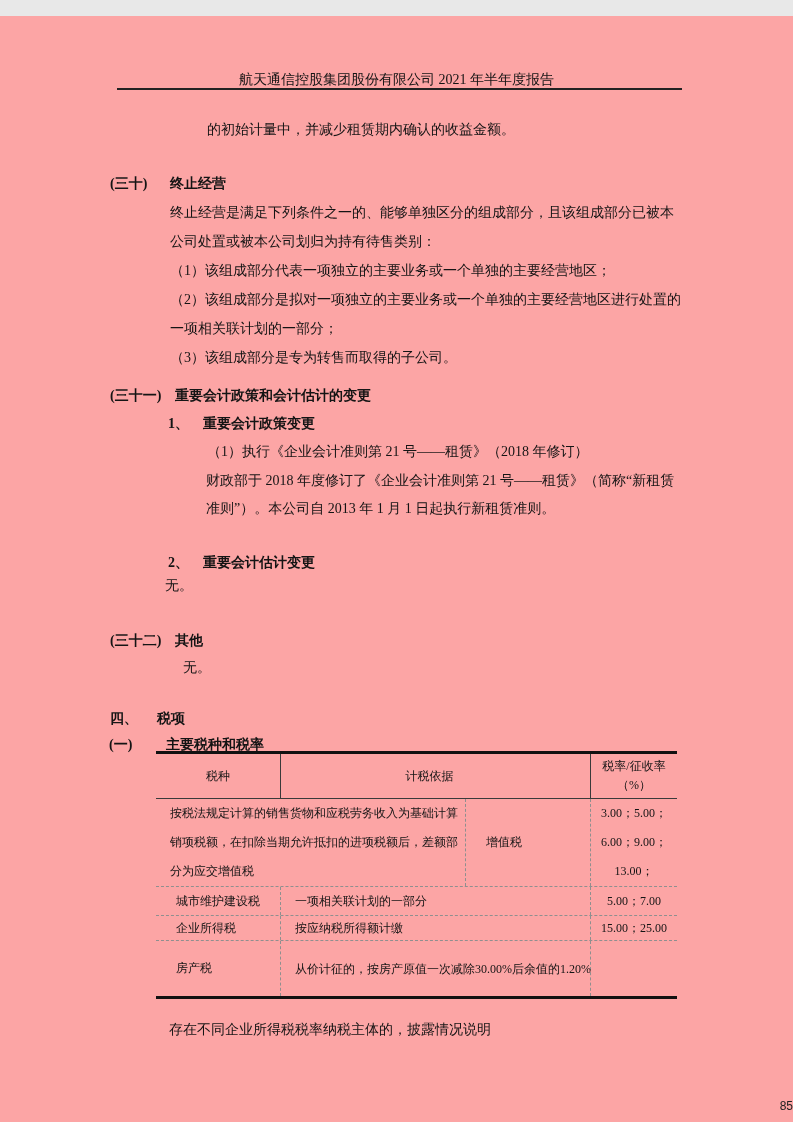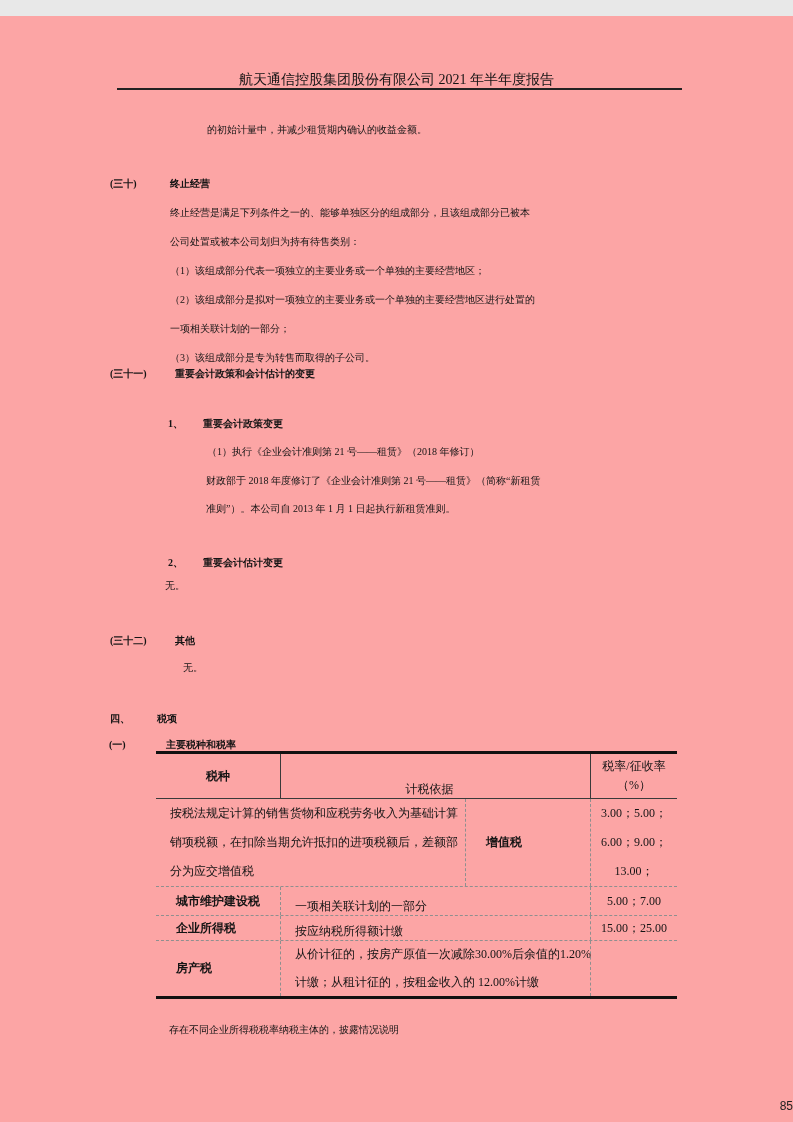--- a/index.html
+++ b/index.html
@@ -1,38 +1,38 @@
 <!DOCTYPE html>
 <html><head>
 <meta charset="utf-8">
 <style>
   html,body{margin:0;padding:0;background:#e8e8e8;}
   .page{
     position:relative;width:793px;height:1122px;margin:16px auto;background:#fca5a5;
     font-family:"Liberation Serif","DejaVu Serif",serif;color:#141414;overflow:hidden;
   }
-  .t{position:absolute;font-size:10px;line-height:20px;white-space:nowrap;}
+  .t{position:absolute;font-size:14px;line-height:20px;white-space:nowrap;}
   .b{font-weight:bold;}
   .hdr{left:0;top:54px;width:100%;text-align:center;font-size:14px;}
   .hrule{position:absolute;left:117px;top:72px;width:565px;height:2px;background:#222;}
   .lbl{display:inline-block;}
   .w60{width:60px;}.w65{width:65px;}.w47{width:47px;}.w57{width:57px;}.w35{width:35px;}
   
   .tbl{
     position:absolute;left:156px;top:735px;width:521px;
     border-top:3px solid #111;border-bottom:3px solid #111;
     font-size:12px;box-sizing:border-box;
   }
   .trow{display:flex;border-bottom:1px dashed #8f8f8f;}
   .trow:last-child{border-bottom:none;}
   .thead{height:44px;border-bottom:1px solid #3a3a3a;}
   .r1{height:87px;}.r2{height:28px;}.r3{height:24px;}.r4{height:55px;}
   .tc{box-sizing:border-box;display:flex;flex-direction:column;justify-content:center;}
-  .c1{width:125px;padding-left:20px;border-right:1px dashed #8f8f8f;font-weight:bold;}
-  .c2{width:310px;padding-left:14px;padding-right:12px;border-right:1px dashed #8f8f8f;justify-content:flex-end;}
+  .c1{width:125px;padding-left:20px;border-right:1px dashed #8f8f8f;}
+  .c2{width:310px;padding-left:14px;padding-right:12px;border-right:1px dashed #8f8f8f;}
   .c3{width:86px;align-items:center;text-align:center;}
   .thead .c1,.thead .c2{border-right:1px solid #3a3a3a;padding-left:0;align-items:center;}
   .thead .c3{line-height:19px;}
   .cl{line-height:29px;height:29px;white-space:nowrap;}
   .r4 .cl{line-height:28px;height:28px;}
   .pgnum{position:absolute;left:0;top:1083px;width:100%;text-align:right;
          font-family:"Liberation Sans","DejaVu Sans",sans-serif;font-size:12px;color:#222;}
 </style>
 </head>
 <body>
@@ -45,21 +45,21 @@
   <div class="t" style="left:207px;top:104px">的初始计量中，并减少租赁期内确认的收益金额。</div>
 
   <div class="t b" style="left:110px;top:158px"><span class="lbl w60">(三十)</span><span>终止经营</span></div>
   <div class="t" style="left:170px;top:187px">终止经营是满足下列条件之一的、能够单独区分的组成部分，且该组成部分已被本</div>
   <div class="t" style="left:170px;top:216px">公司处置或被本公司划归为持有待售类别：</div>
   <div class="t" style="left:170px;top:245px">（1）该组成部分代表一项独立的主要业务或一个单独的主要经营地区；</div>
   <div class="t" style="left:170px;top:274px">（2）该组成部分是拟对一项独立的主要业务或一个单独的主要经营地区进行处置的</div>
   <div class="t" style="left:170px;top:303px">一项相关联计划的一部分；</div>
   <div class="t" style="left:170px;top:332px">（3）该组成部分是专为转售而取得的子公司。</div>
 
-  <div class="t b" style="left:110px;top:348px"><span class="lbl w65">(三十一)</span><span>重要会计政策和会计估计的变更</span></div>
+  <div class="t b" style="left:110px;top:370px"><span class="lbl w65">(三十一)</span><span>重要会计政策和会计估计的变更</span></div>
   <div class="t b" style="left:168px;top:398px"><span class="lbl w35">1、</span><span>重要会计政策变更</span></div>
   <div class="t" style="left:207px;top:426px">（1）执行《企业会计准则第 21 号——租赁》（2018 年修订）</div>
   <div class="t" style="left:206px;top:455px">财政部于 2018 年度修订了《企业会计准则第 21 号——租赁》（简称“新租赁</div>
   <div class="t" style="left:206px;top:483px">准则”）。本公司自 2013 年 1 月 1 日起执行新租赁准则。</div>
 
   <div class="t b" style="left:168px;top:537px"><span class="lbl w35">2、</span><span>重要会计估计变更</span></div>
   <div class="t" style="left:165px;top:560px">无。</div>
 
   <div class="t b" style="left:110px;top:615px"><span class="lbl w65">(三十二)</span><span>其他</span></div>
   <div class="t" style="left:183px;top:642px">无。</div>
@@ -120,21 +120,20 @@
           <span>15.00；25.00</span>
         </div>
     </div>
 
     <div class="trow r4">
       <div class="tc c1">
           <span>房产税</span>
         </div>
       <div class="tc c2">
         <div class="cl">从价计征的，按房产原值一次减除30.00%后余值的1.20%</div>
-        <div class="cl">计缴；从租计征的，按租金收入的 12.00%计缴</div>
       </div>
     </div>
   </div>
 
   <div class="t" style="left:169px;top:1004px">存在不同企业所得税税率纳税主体的，披露情况说明</div>
 
   <div class="pgnum">85</div>
 
 </div>
 

